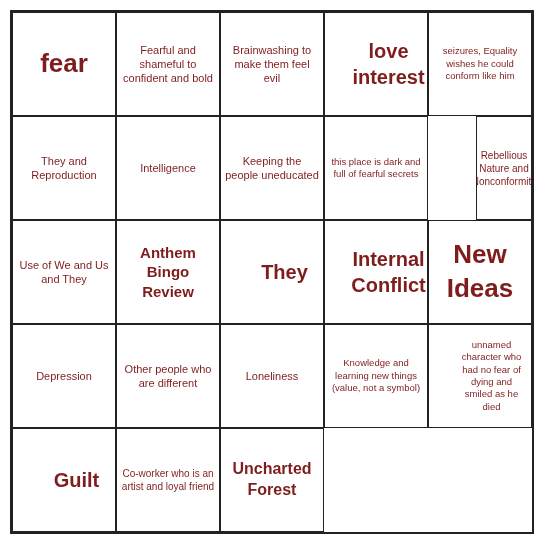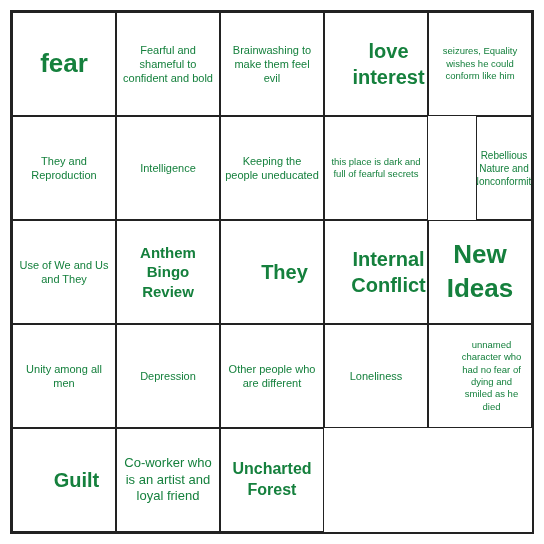--- a/index.html
+++ b/index.html
@@ -26,21 +26,21 @@
     }
     .cell {
       border: 1px solid #222;
       display: flex;
       align-items: center;
       justify-content: center;
       text-align: center;
       padding: 4px;
       font-size: 11px;
       line-height: 1.3;
-      color: #15803d;
+      color: #7f1d1d;
       overflow: hidden;
     }
     .cell.large-text {
       font-size: 26px;
       font-weight: bold;
     }
     .cell.xlarge-text {
       font-size: 20px;
       font-weight: bold;
       padding-left: 29px;
@@ -67,22 +67,22 @@
       <div class="cell">They and Reproduction</div>
       <div class="cell">Intelligence</div>
       <div class="cell">Keeping the people uneducated</div>
       <div class="cell" style="font-size: 9.5px;">this place is dark and full of fearful secrets</div>
       <div class="cell" style="font-size: 10px; margin-left: 48px;">Rebellious Nature and Nonconformity</div>
       <div class="cell">Use of We and Us and They</div>
       <div class="cell center-title">Anthem Bingo Review</div>
       <div class="cell xlarge-text">They</div>
       <div class="cell xlarge-text">Internal Conflict</div>
       <div class="cell large-text">New Ideas</div>
-      <div class="cell">Unity among all men</div>
       <div class="cell">Depression</div>
       <div class="cell">Other people who are different</div>
       <div class="cell">Loneliness</div>
+      <div class="cell" style="font-size: 9.5px;">Knowledge and learning new things (value, not a symbol)</div>
       <div class="cell" style="font-size: 9.5px; padding-left: 27px;">unnamed character who had no fear of dying and smiled as he died</div>
       <div class="cell xlarge-text">Guilt</div>
-      <div class="cell" style="font-size: 13px;">Co-worker who is an artist and loyal friend</div>
+      <div class="cell" style="font-size: 10px;">Co-worker who is an artist and loyal friend</div>
       <div class="cell medium-large">Uncharted Forest</div>
     </div>
 </div>
 
 </body></html>

